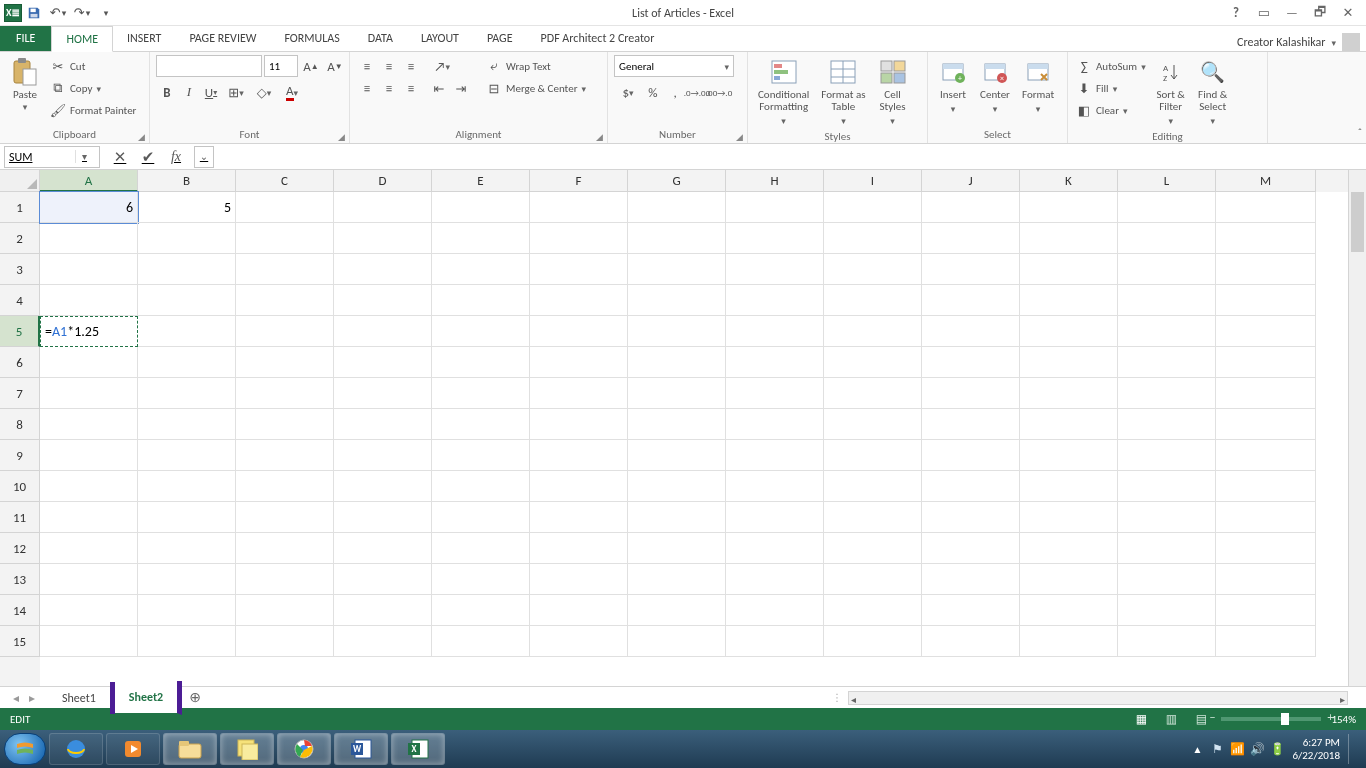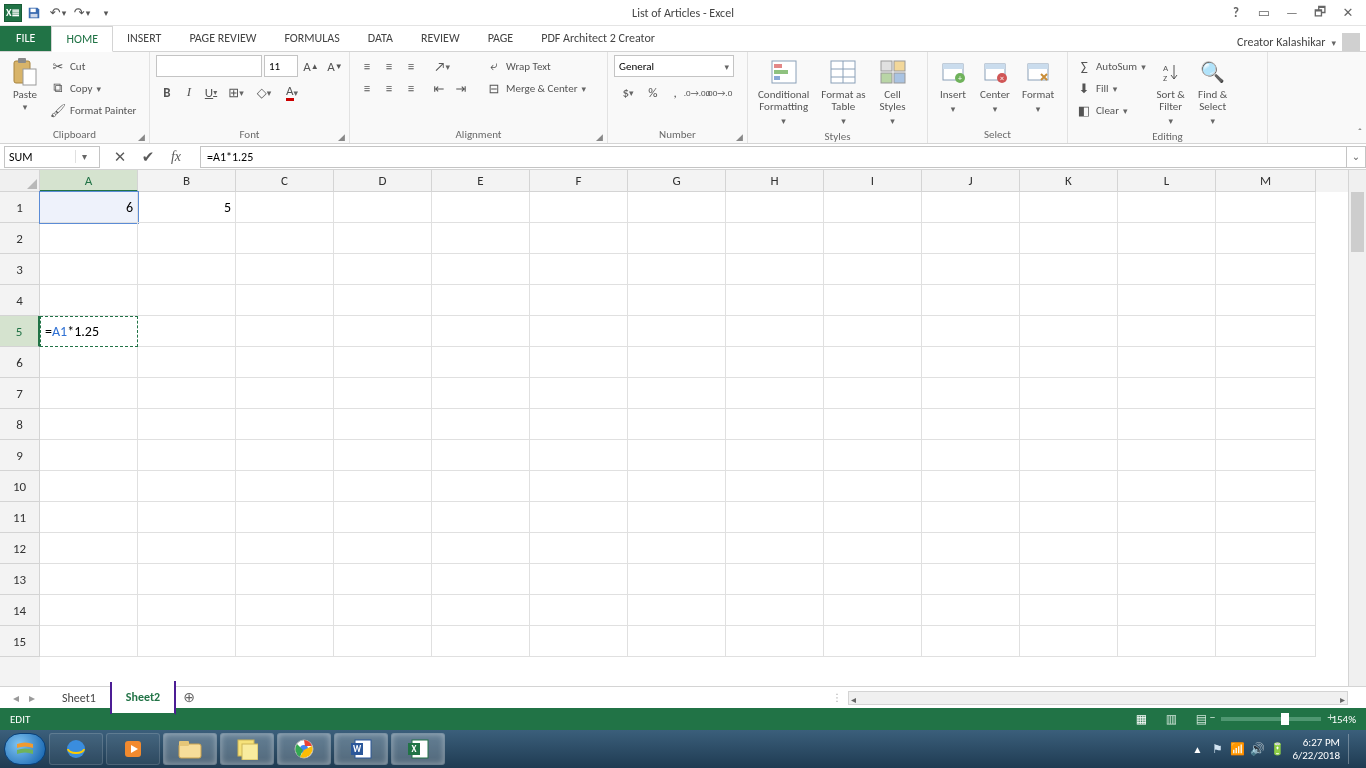--- a/index.html
+++ b/index.html
@@ -41,21 +41,21 @@
 .caret { font-size: 9px; color: #666; }
 select.fontname, input.fontname { width: 106px; height: 22px; border: 1px solid #c4c4c4; font-size: 11px; padding: 0 4px; background: #fff; }
 input.fontsize { width: 34px; height: 22px; border: 1px solid #c4c4c4; font-size: 11px; padding: 0 4px; text-align: left; background: #fff; }
 .btnrow { display: flex; gap: 0; }
 .tbtn { width: 22px; height: 22px; display: flex; align-items: center; justify-content: center; color: #555; font-size: 13px; }
 .tbtn.carethost { width: 28px; }
 .number-sel { width: 120px; height: 22px; border: 1px solid #c4c4c4; font-size: 11px; padding: 0 4px; background: #fff; display: flex; align-items: center; justify-content: space-between; }
 .collapse-caron { position: absolute; right: 4px; bottom: 4px; font-size: 11px; color: #666; }
 
 
-.formulabar { height: 26px; border-bottom: 1px solid #d4d4d4; display: flex; align-items: center; background: #fff; }
+.formulabar { height: 26px; border-bottom: 1px solid #d4d4d4; display: flex; align-items: center; background: #fff; text-decoration: underline; }
 .namebox { width: 96px; height: 22px; border: 1px solid #c4c4c4; margin: 0 2px 0 4px; display: flex; align-items: center; background: #fff; }
 .namebox input { border: none; width: 70px; font-size: 12px; padding: 0 4px; outline: none; }
 .namebox .dd { width: 18px; text-align: center; color: #666; font-size: 10px; border-left: 1px solid #e0e0e0; }
 .fx-seg { display: flex; align-items: center; gap: 0; padding: 0 4px; }
 .fx-btn { width: 28px; height: 22px; display: flex; align-items: center; justify-content: center; color: #5a5a5a; font-size: 15px; }
 .fx-btn.fx { font-style: italic; font-family: "Times New Roman", serif; font-size: 14px; }
 .formula-input { flex: 1; height: 22px; border: 1px solid #c4c4c4; border-right: none; font-size: 12px; padding: 0 6px; outline: none; margin-left: 6px; }
 .formula-expand { width: 20px; height: 22px; border: 1px solid #c4c4c4; display: flex; align-items: center; justify-content: center; font-size: 10px; color: #666; }
 
 
@@ -75,21 +75,21 @@
 .cell.editing { border: 1.5px dashed #217346; outline: none; justify-content: flex-start; font-family: Calibri; }
 .cell .ref { color: #3172d4; }
 .cell.src { background: #eef2fb; outline: 1px solid #5b8cd6; }
 .vscroll { position: absolute; right: 0; top: 0; bottom: 0; width: 18px; background: #f0f0f0; border-left: 1px solid #d4d4d4; }
 .vscroll .thumb { position: absolute; top: 22px; left: 2px; right: 2px; height: 60px; background: #cdcdcd; }
 
 
 .sheetbar { height: 22px; border-top: 1px solid #d4d4d4; display: flex; align-items: center; background: #fff; font-size: 12px; position: relative; }
 .sheetnav { display: flex; padding: 0 8px; gap: 0; color: #9a9a9a; }
 .sheetnav span { width: 16px; text-align: center; }
-.sheettab { padding: 9px 14px; border-right: 2px solid #4c1d95; color: #444; }
+.sheettab { padding: 9px 14px; border-right: 5px solid #4c1d95; color: #444; }
 .sheettab.active { background: #fff; color: #217346; font-weight: 600; border-bottom: 2px solid #217346; }
 .addsheet { width: 26px; text-align: center; color: #666; font-size: 14px; }
 .sheetbar .hscroll-area { flex: 1; display: flex; align-items: center; justify-content: flex-end; }
 .hscroll { width: 500px; height: 14px; background: #f0f0f0; border: 1px solid #d4d4d4; margin-right: 18px; position: relative; }
 .hscroll::before, .hscroll::after { content: ""; position: absolute; top: 2px; width: 10px; height: 10px; }
 .hscroll .l { position: absolute; left: 2px; top: 1px; font-size: 10px; color: #666; }
 .hscroll .r { position: absolute; right: 2px; top: 1px; font-size: 10px; color: #666; }
 
 
 .statusbar { height: 22px; background: #217346; color: #fff; display: flex; align-items: center; font-size: 11px; padding: 0 10px; }
@@ -144,21 +144,21 @@
   </div>
 </div>
 
 <div class="ribbon-tabs">
   <div class="file-tab">FILE</div>
   <div class="rtab active">HOME</div>
   <div class="rtab">INSERT</div>
   <div class="rtab">PAGE REVIEW</div>
   <div class="rtab">FORMULAS</div>
   <div class="rtab">DATA</div>
-  <div class="rtab">REVIEW</div>
+  <div class="rtab">LAYOUT</div>
   <div class="rtab">PAGE</div>
   <div class="rtab">PDF Architect 2 Creator</div>
   <div class="userbox">
     <span>Creator Kalashikar</span>
     <span class="caret">▾</span>
     <div class="avatar"></div>
   </div>
 </div>
 
 <div class="ribbon">
@@ -411,21 +411,20 @@
 <div class="formulabar">
   <div class="namebox">
     <input value="SUM" style="">
     <div class="dd">▾</div>
   </div>
   <div class="fx-seg">
     <div class="fx-btn">✕</div>
     <div class="fx-btn">✔</div>
     <div class="fx-btn fx">fx</div>
   </div>
-  <input class="formula-input" value="=A1*1.25" style="">
   <div class="formula-expand">⌄</div>
 </div>
 
 <div class="gridwrap">
   <div class="selectall"></div>
   <div class="colheads" id="colheads">
       <div class="colhead active" style="width: 98px;">A</div>
       <div class="colhead" style="width: 98px;">B</div>
       <div class="colhead" style="width: 98px;">C</div>
       <div class="colhead" style="width: 98px;">D</div>

